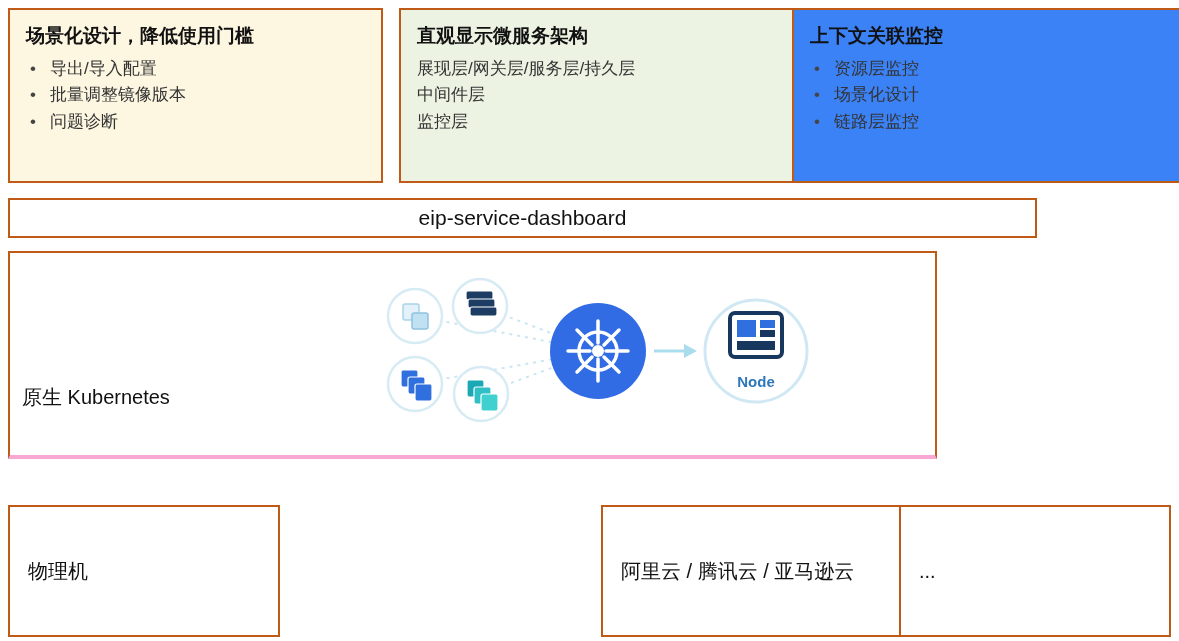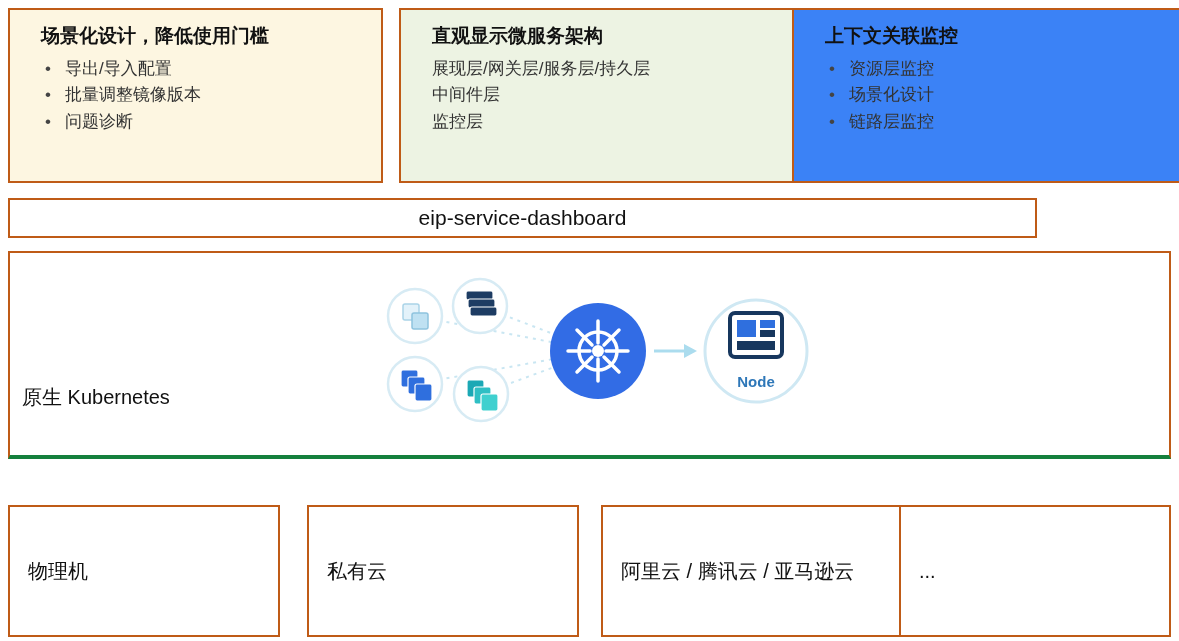--- a/index.html
+++ b/index.html
@@ -15,21 +15,21 @@
     background: #ffffff;
     overflow: hidden;
   }
   .box {
     position: absolute;
     border: 2px solid #bf5b17;
     background: #ffffff;
   }
 
   
-  .feature-box { top: 8px; height: 175px; padding: 13px 31px; }
+  .feature-box { top: 8px; height: 175px; padding: 13px 16px; }
   .feature-box.fb0 { left: 8px;   width: 375px; background: #fdf6e1; }
   .feature-box.fb1 { left: 399px; width: 418px; background: #edf3e3; }
   .feature-box.fb2 { left: 792px; width: 404px; background: #3b82f6; }
   .feature-title {
     font-size: 19px;
     font-weight: bold;
     color: #111;
     margin-bottom: 7px;
   }
   .feature-list { list-style: none; }
@@ -51,22 +51,22 @@
     top: 198px; left: 8px;
     width: 1029px; height: 40px;
     display: flex; align-items: center; justify-content: center;
     font-size: 21px;
     color: #111;
   }
 
   
   .k8s-box {
     top: 251px; left: 8px;
-    width: 1163px; height: 208px;
-    border-bottom: 4px solid #15803d;
+    width: 929px; height: 208px;
+    border-bottom: 4px solid #f9a8d4;
   }
   .k8s-label {
     position: absolute;
     left: 12px; top: 131px;
     font-size: 20px;
     color: #111;
   }
   .k8s-illustration {
     position: absolute;
     left: 360px; top: 10px;
@@ -191,23 +191,20 @@
         <rect x="390" y="67" width="15" height="7" fill="#17375e"></rect>
         <rect x="367" y="78" width="38" height="9" fill="#17375e"></rect>
         <text x="386" y="124" text-anchor="middle" font-size="15" font-weight="bold" font-family="Liberation Sans, DejaVu Sans, sans-serif" fill="#2e77b8">Node</text>
       </g>
     </svg>
   </div>
 
   <div class="box infra-box ib0">
     <span>物理机</span>
   </div>
-  <div class="box infra-box ib1">
-    <span>私有云</span>
-  </div>
   <div class="box infra-box ib2">
     <span>阿里云 / 腾讯云 / 亚马逊云</span>
   </div>
   <div class="box infra-box ib3">
     <span>...</span>
   </div>
 
 </div>
 
 </body></html>

